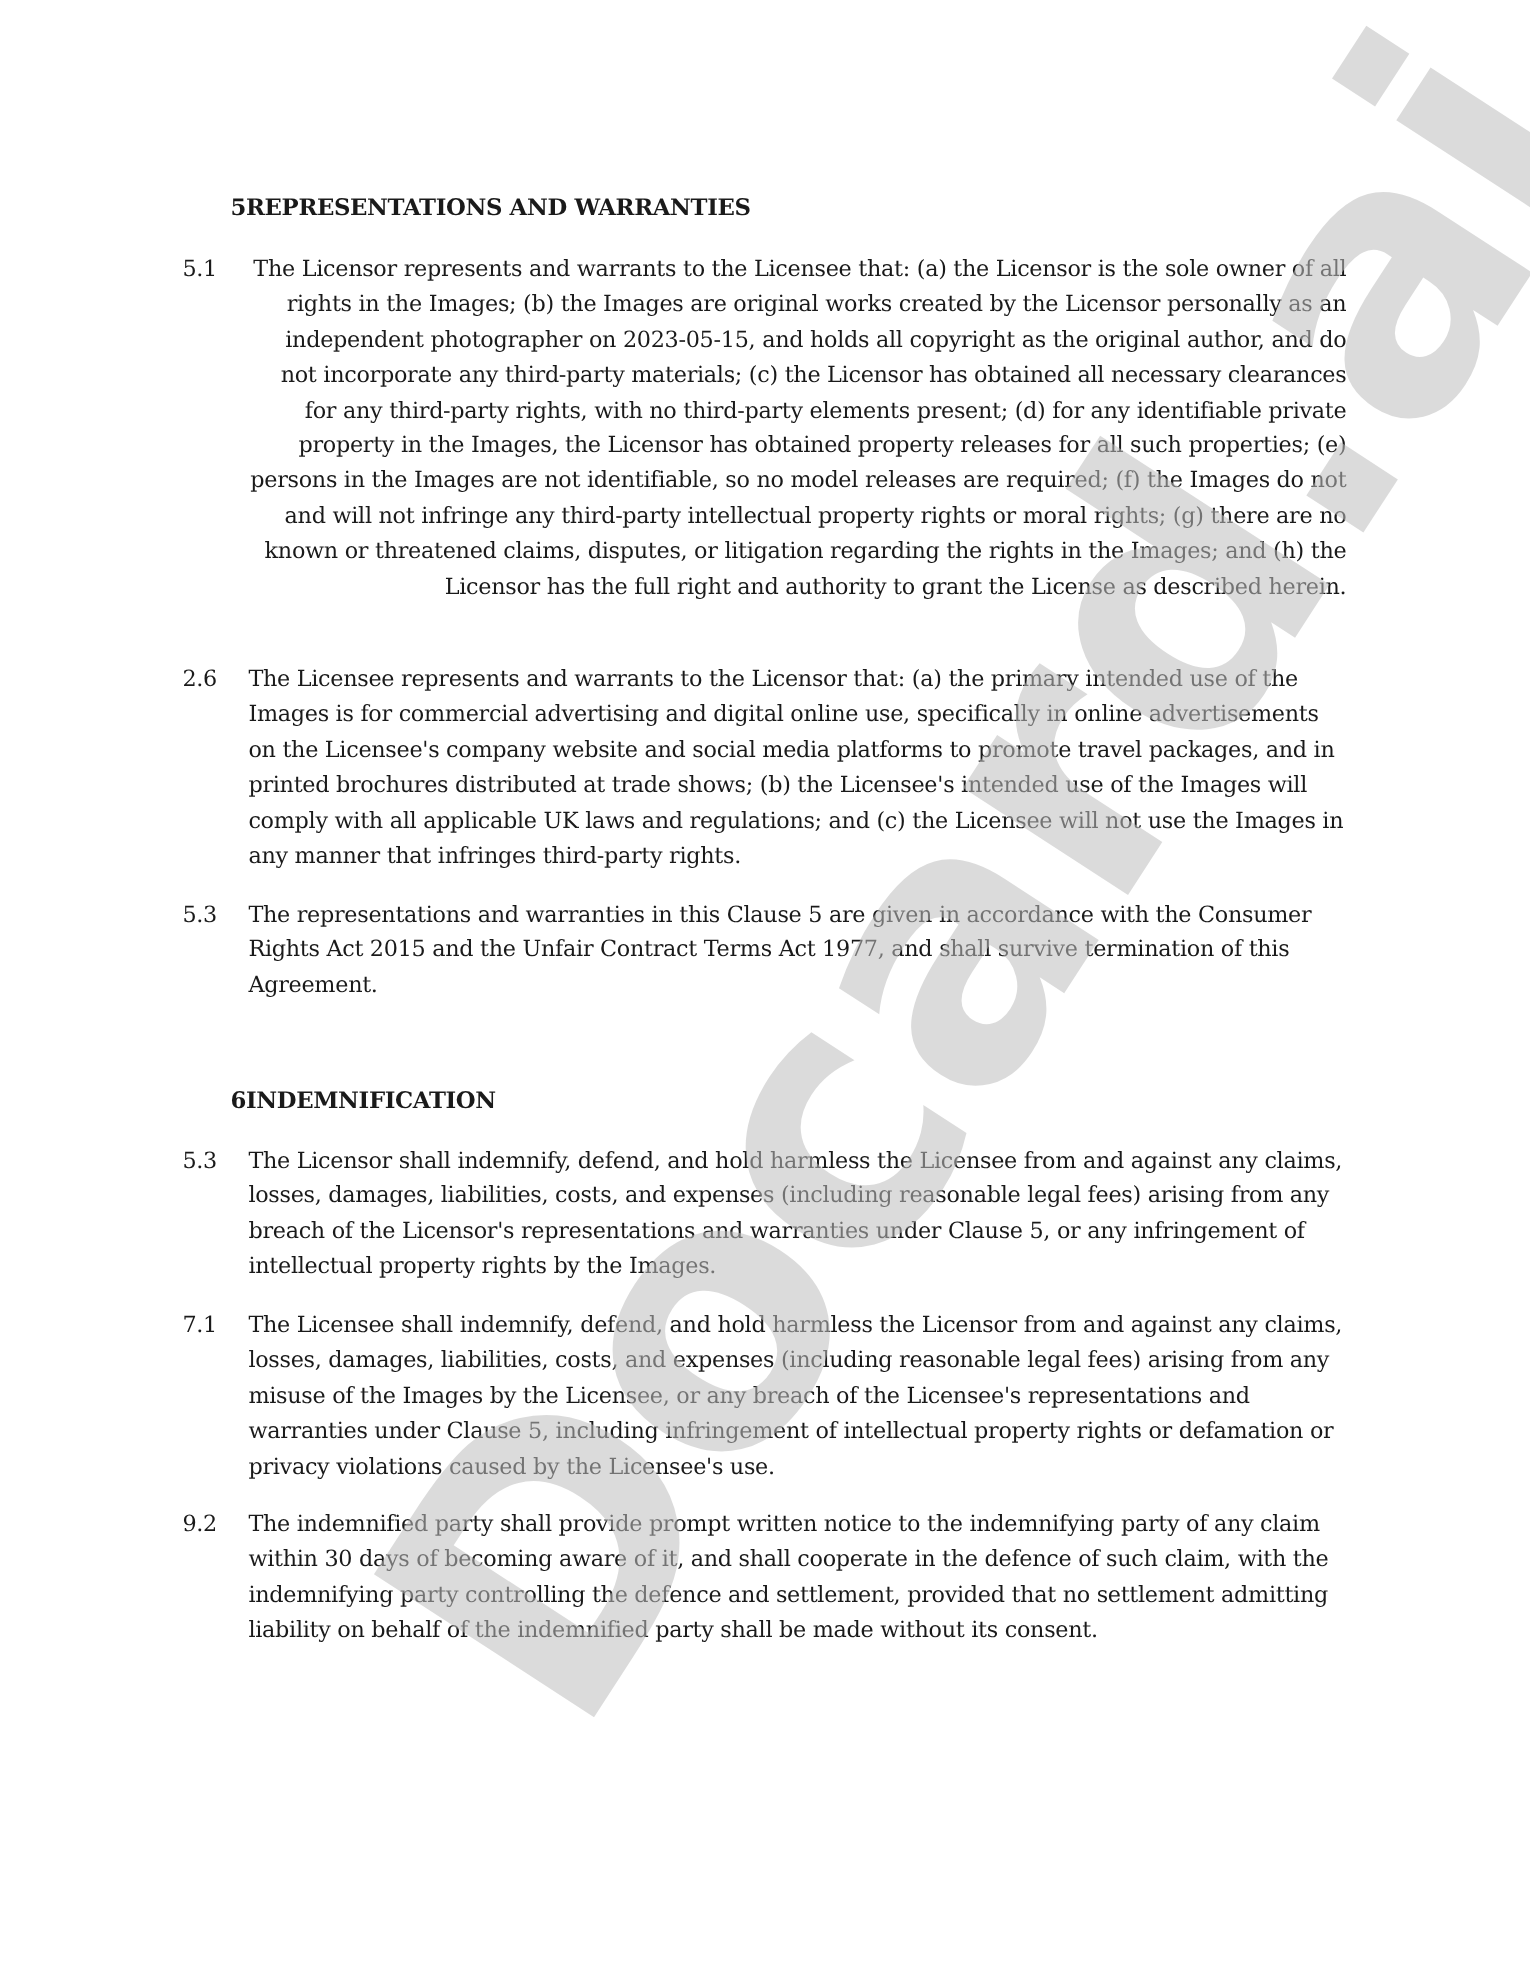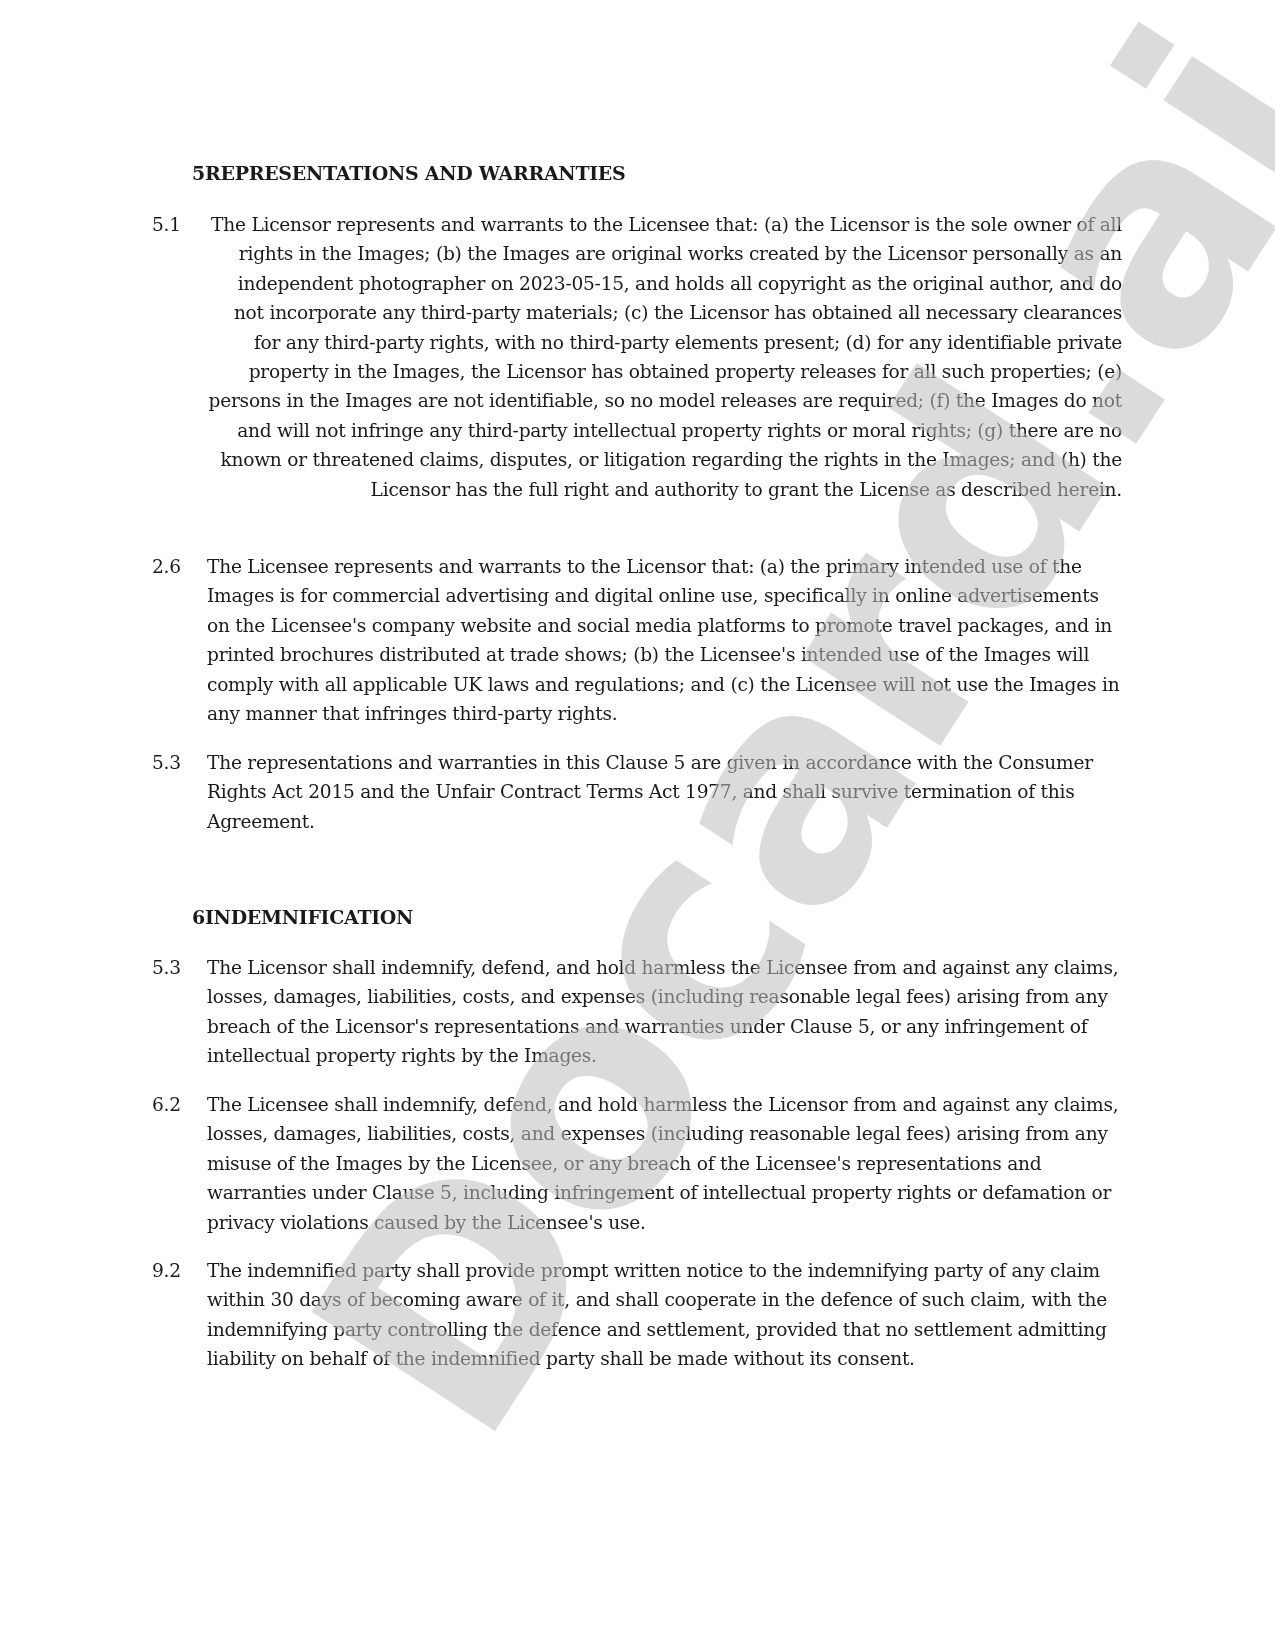--- a/index.html
+++ b/index.html
@@ -47,21 +47,21 @@
     <span class="num">6</span>
     <span class="title">INDEMNIFICATION</span>
   </div>
 
   <div class="clause" style="top:953px;">
     <span class="cnum">5.3</span>
     <div class="ctext">The <b>Licensor</b> shall indemnify, defend, and hold harmless the <b>Licensee</b> from and against any claims, losses, damages, liabilities, costs, and expenses (including reasonable legal fees) arising from any breach of the <b>Licensor</b>'s representations and warranties under Clause 5, or any infringement of intellectual property rights by the <b>Images</b>.</div>
   </div>
 
   <div class="clause" style="top:1090px;">
-    <span class="cnum">6.2</span>
+    <span class="cnum">7.1</span>
     <div class="ctext">The <b>Licensee</b> shall indemnify, defend, and hold harmless the <b>Licensor</b> from and against any claims, losses, damages, liabilities, costs, and expenses (including reasonable legal fees) arising from any misuse of the <b>Images</b> by the <b>Licensee</b>, or any breach of the <b>Licensee</b>'s representations and warranties under Clause 5, including infringement of intellectual property rights or defamation or privacy violations caused by the <b>Licensee</b>'s use.</div>
   </div>
 
   <div class="clause" style="top:1256px;">
     <span class="cnum">9.2</span>
     <div class="ctext">The indemnified party shall provide prompt written notice to the indemnifying party of any claim within 30 days of becoming aware of it, and shall cooperate in the defence of such claim, with the indemnifying party controlling the defence and settlement, provided that no settlement admitting liability on behalf of the indemnified party shall be made without its consent.</div>
   </div>
 
 
   <div class="watermark">Docard.ai</div>

